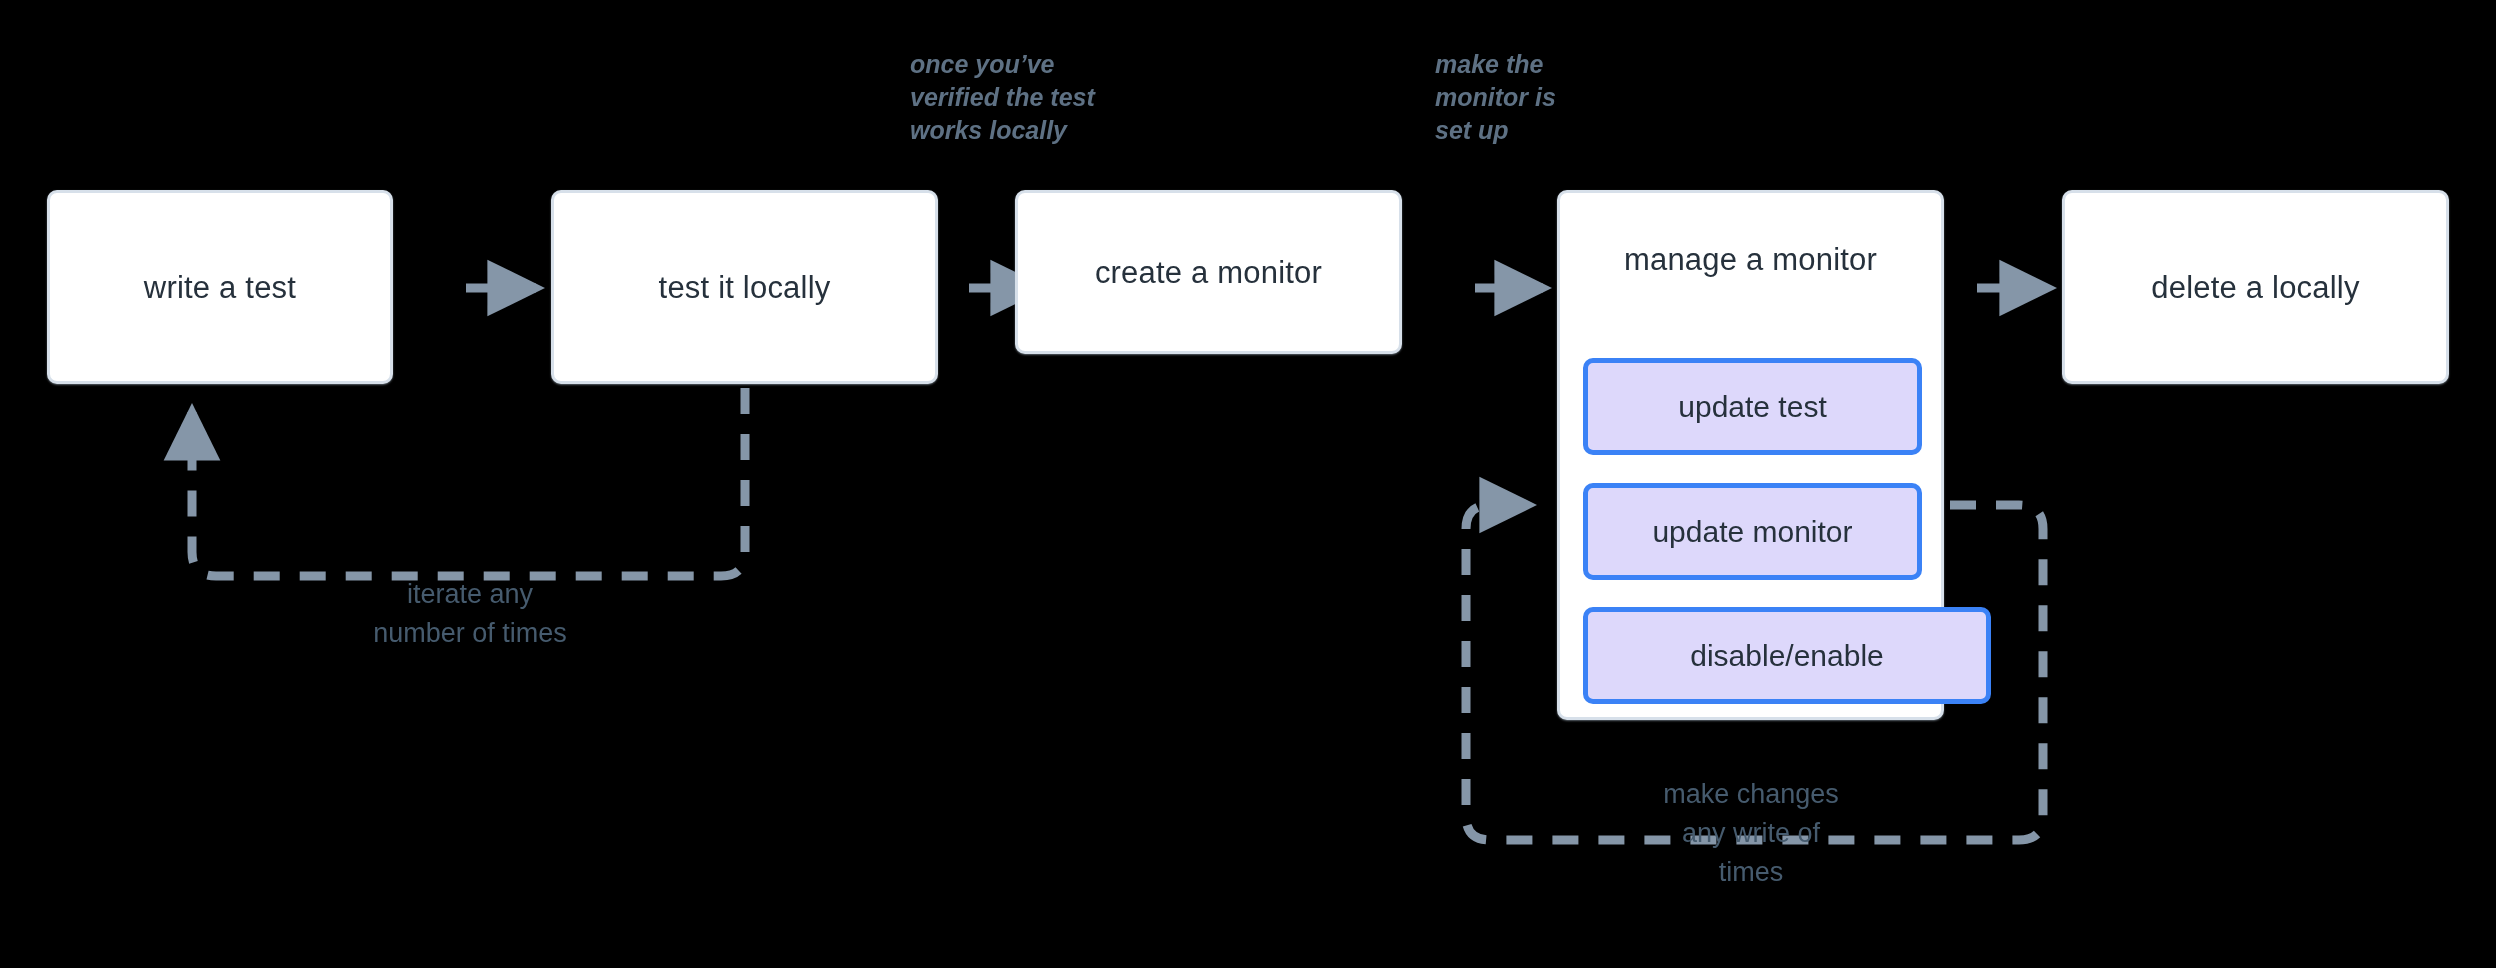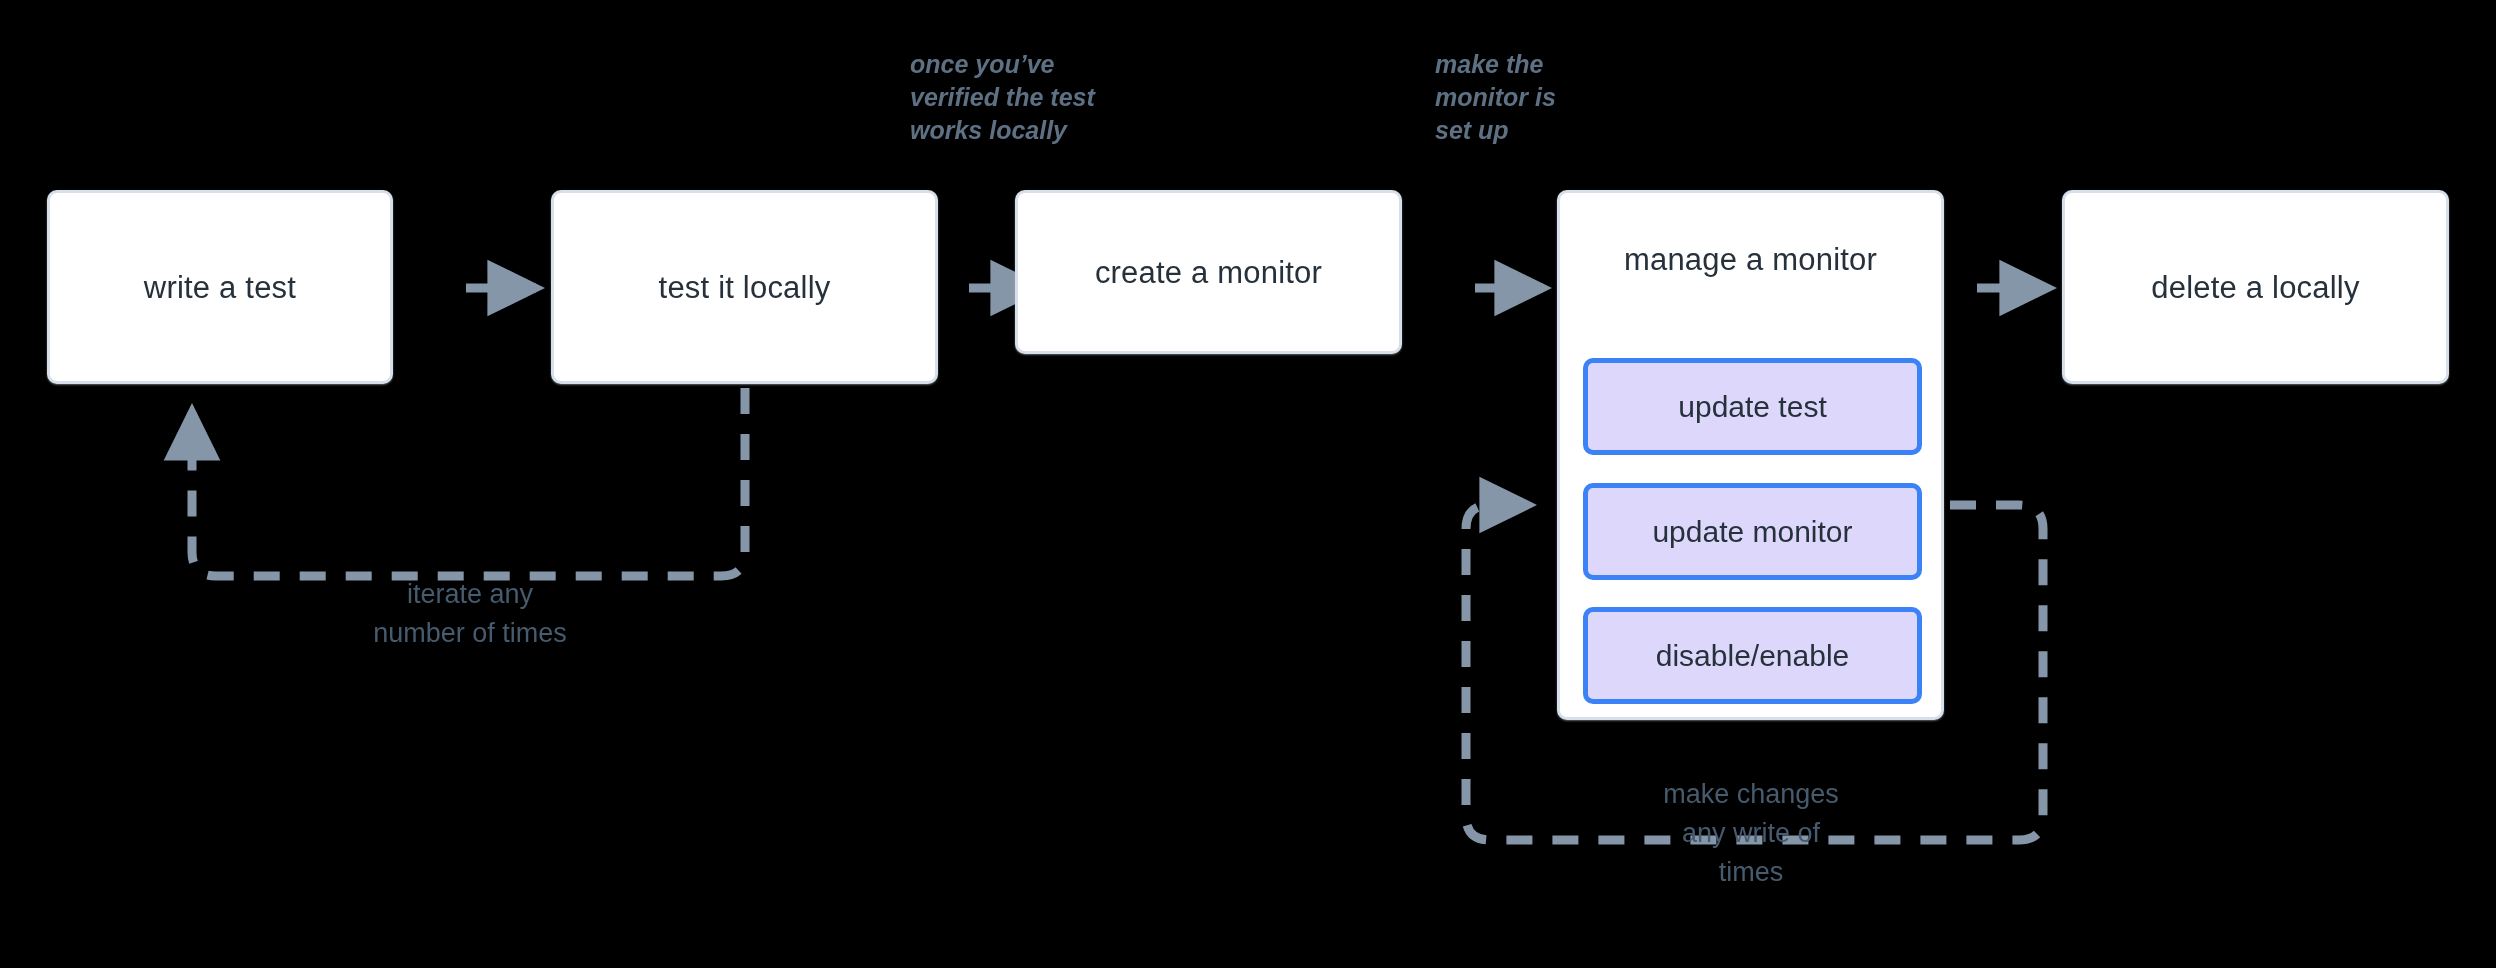--- a/index.html
+++ b/index.html
@@ -148,21 +148,21 @@
     <div class="node-label">manage a monitor</div>
 
     <div class="chip" style="left:23px; top:165px; width:339px; height:97px;">
       <span class="chip-label">update test</span>
     </div>
 
     <div class="chip" style="left:23px; top:290px; width:339px; height:97px;">
       <span class="chip-label">update monitor</span>
     </div>
 
-    <div class="chip" style="left:23px; top:414px; width:339px; height:97px;">
+    <div class="chip" style="left:23px; top:414px; width:408px; height:97px;">
       <span class="chip-label">disable/enable</span>
     </div>
   </div>
 
   <div class="node simple" style="left:2062px; top:190px; width:387px; height:194px;">
     <div class="node-label">delete a locally</div>
   </div>
 
   <div class="note italic" style="left:910px; top:48px; width:260px;">once you’ve
 verified the test

